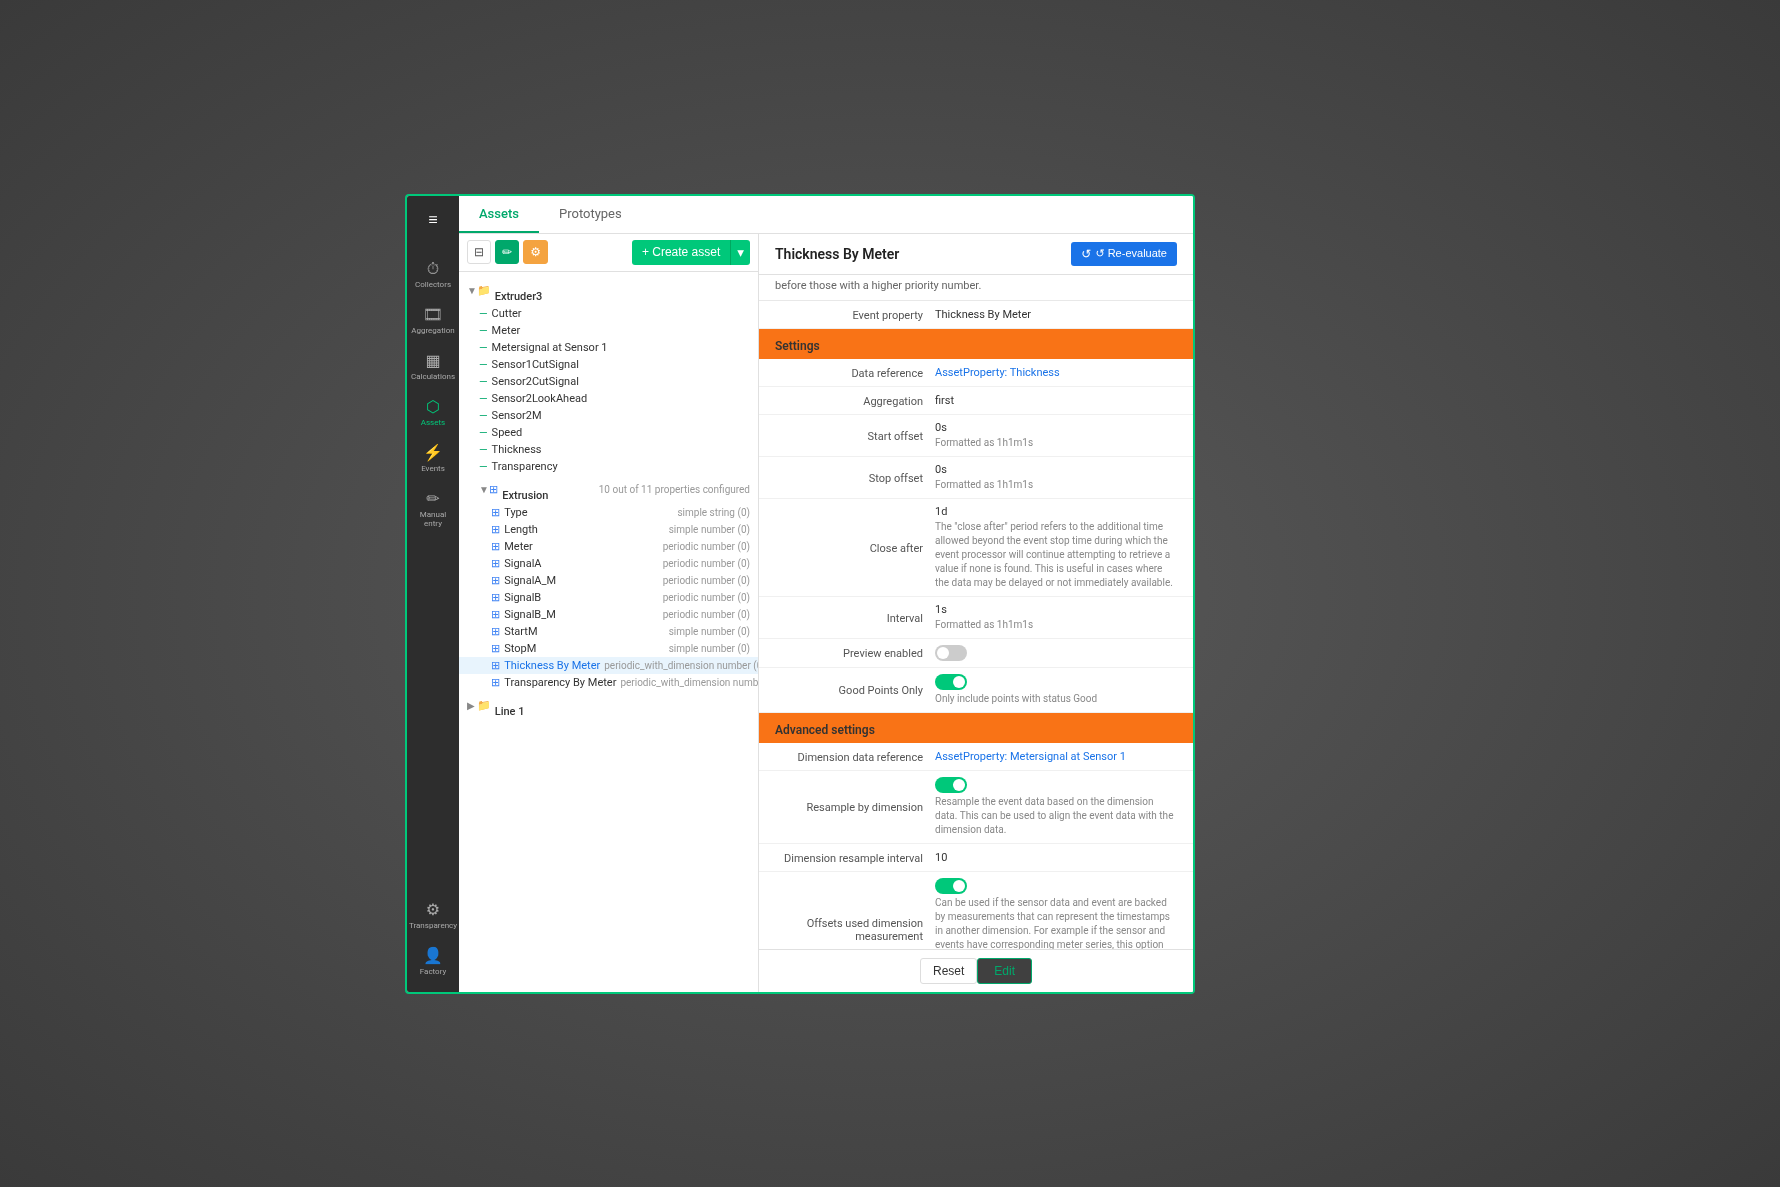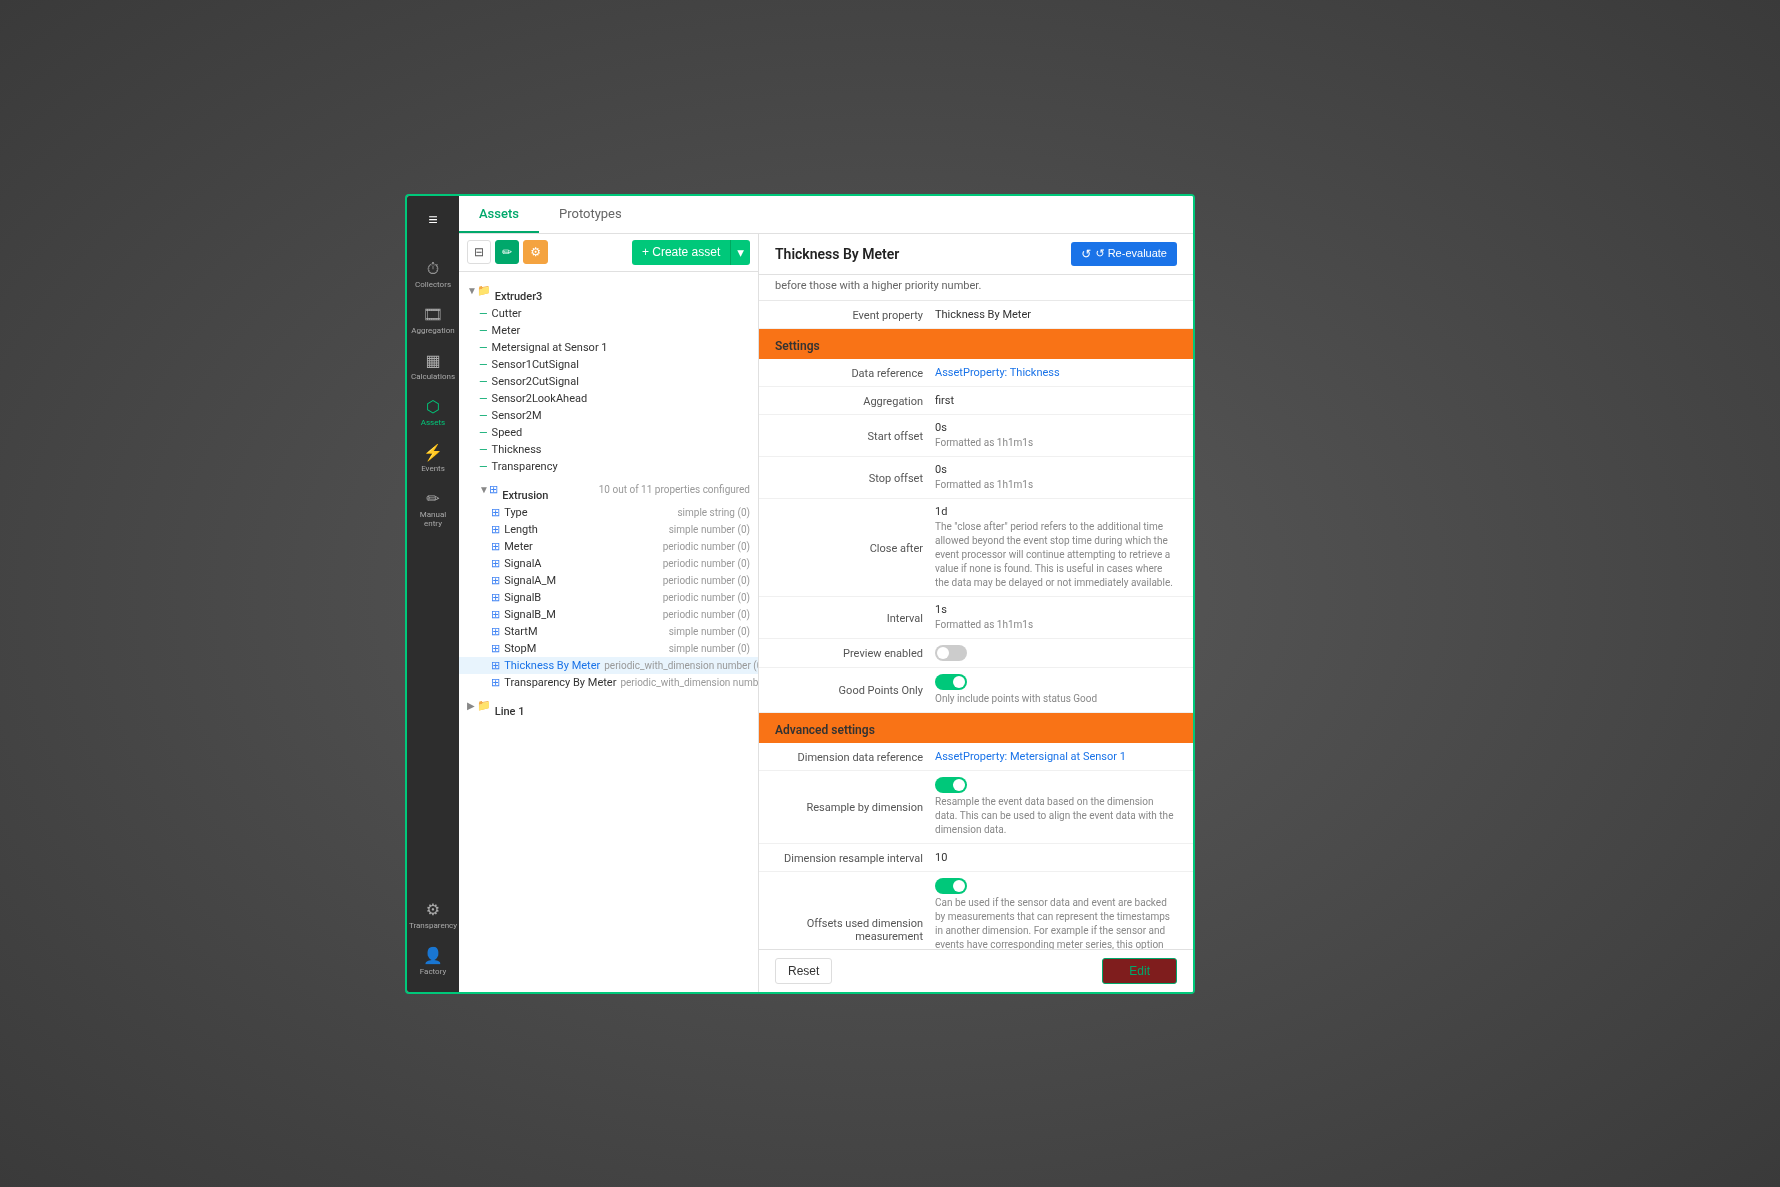--- a/index.html
+++ b/index.html
@@ -306,40 +306,40 @@
       left: 2px;
       transition: left 0.2s;
     }
     .toggle.on::after {
       left: 18px;
     }
 
     
     .action-bar {
       display: flex;
-      justify-content: space-between;
+      justify-content: center;
       align-items: center;
       padding: 8px 16px;
       border-top: 1px solid #e0e0e0;
       background: #fff;
     }
     .reset-btn {
       background: #fff;
       border: 1px solid #ddd;
       color: #333;
       padding: 5px 12px;
       border-radius: 3px;
       cursor: pointer;
       font-size: 12px;
     }
     .edit-btn {
-      background: #7f1d1d;
+      background: #404040;
       border: 1px solid #00a86b;
       color: #00a86b;
-      padding: 5px 26px;
+      padding: 5px 16px;
       border-radius: 3px;
       cursor: pointer;
       font-size: 12px;
       font-weight: 500;
     }
 
     .icon-pen { color: #00a86b; }
     .icon-grid { color: #4285f4; }
   </style>
 </head>

